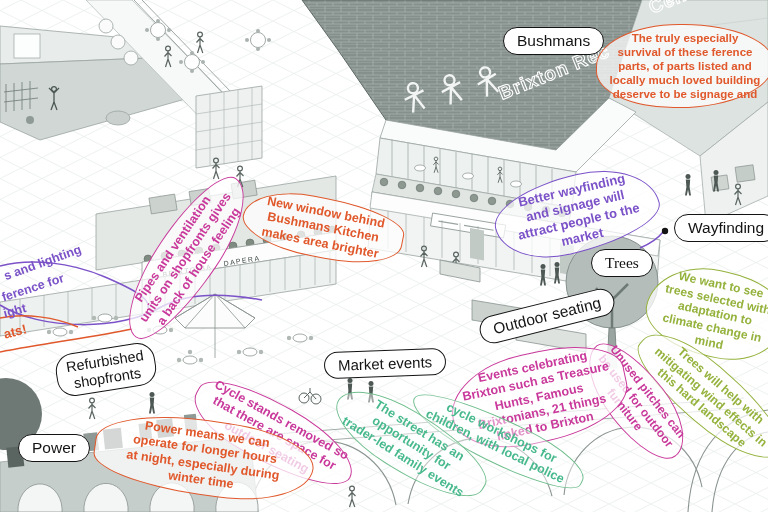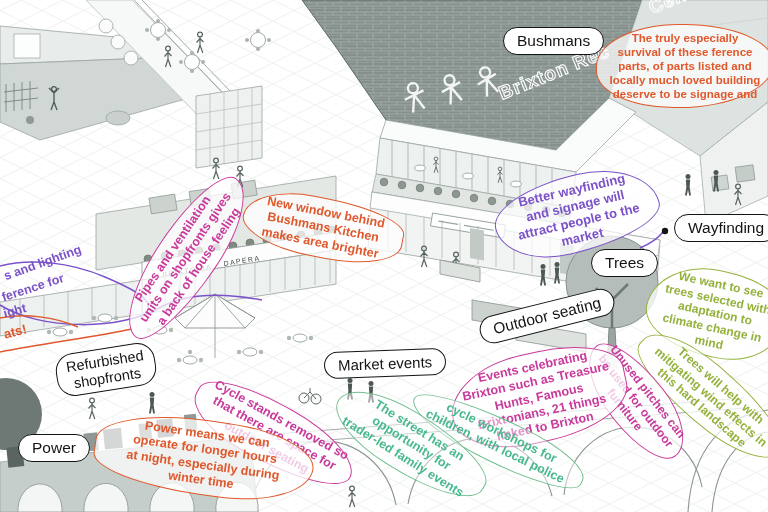--- a/index.html
+++ b/index.html
@@ -368,21 +368,21 @@
     <span class="ln">makes area brighter</span>
   </div>
 
   <span class="frag c-purple" style="left:2px;top:270px;font-size:12.5px;transform:rotate(-20deg);transform-origin:left top;">s and lighting</span>
   <span class="frag c-purple" style="left:0px;top:291px;font-size:12.5px;transform:rotate(-18deg);transform-origin:left top;">ference for</span>
   <span class="frag c-purple" style="left:2px;top:307px;font-size:12.5px;transform:rotate(-15deg);transform-origin:left top;">ight</span>
   <span class="frag c-orange" style="left:2px;top:327px;font-size:13px;transform:rotate(-14deg);transform-origin:left top;">ats!</span>
 
   <div class="pill" style="left:503px;top:27px;">Bushmans</div>
   <div class="pill" style="left:674px;top:214px;">Wayfinding</div>
-  <div class="pill" style="left:591px;top:249px;">Trees</div>
+  <div class="pill" style="left:591px;top:249px;font-family:Liberation Serif, serif;">Trees</div>
   <div class="pill" style="left:478px;top:302px;transform:rotate(-14deg);">Outdoor seating</div>
   <div class="pill" style="left:324px;top:350px;font-size:15px;transform:rotate(-2deg);">Market events</div>
   <div class="pill" style="left:56px;top:348px;font-size:14.5px;transform:rotate(-9deg);text-align:center;padding:4px 10px;">
     <span class="ln">Refurbished</span>
     <span class="ln">shopfronts</span>
   </div>
   <div class="pill" style="left:18px;top:434px;">Power</div>
 
 </div>
 

